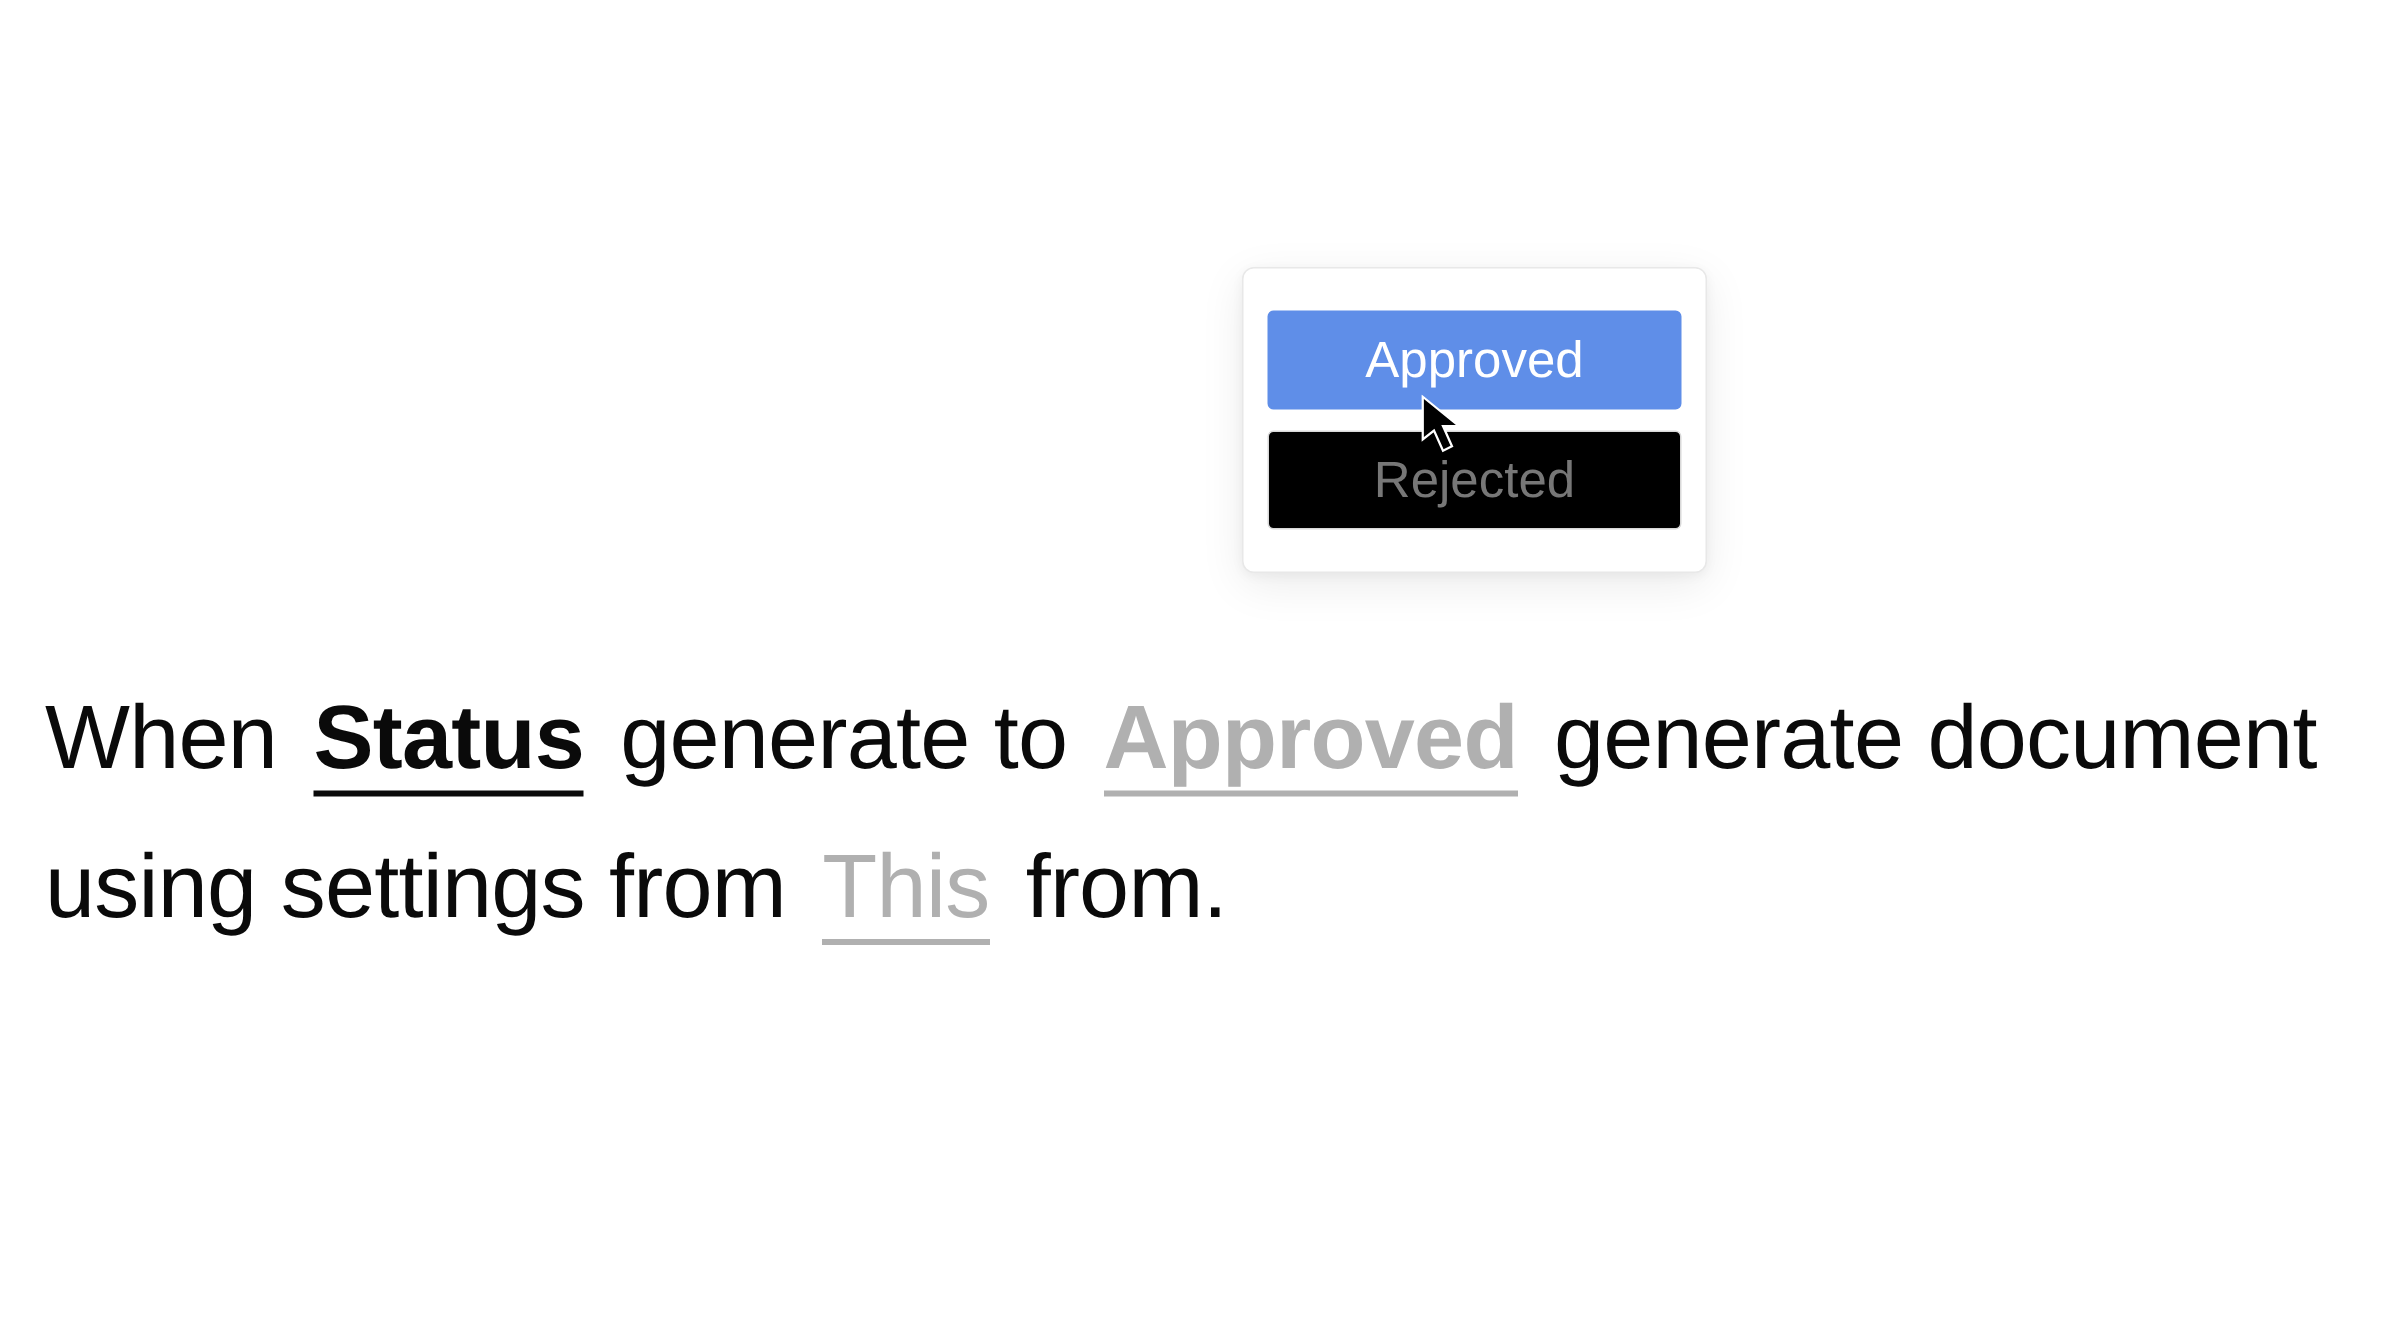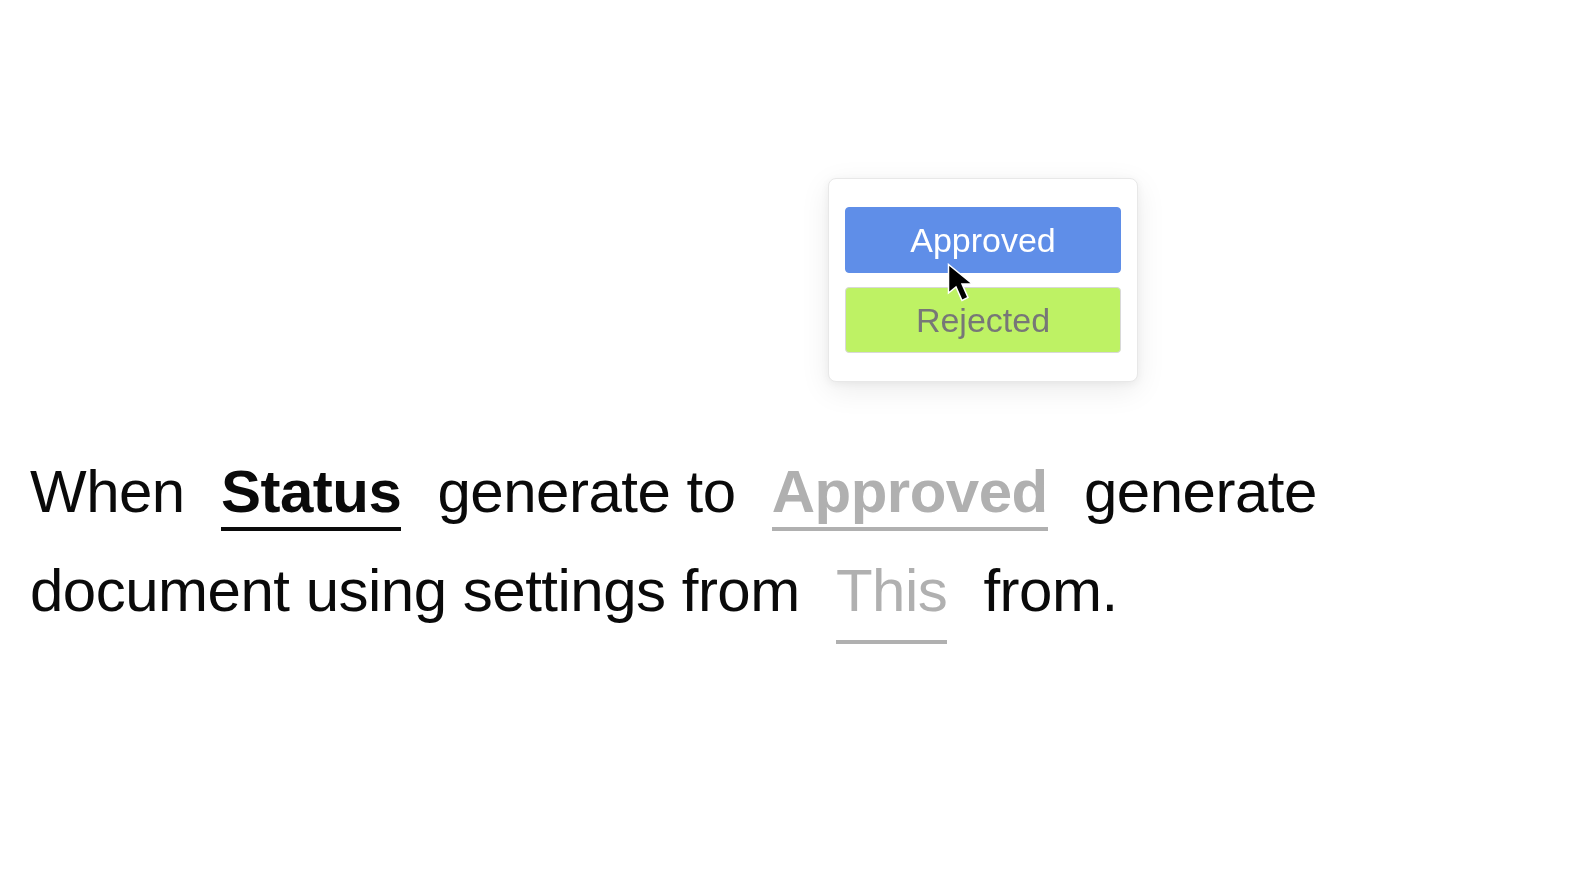--- a/index.html
+++ b/index.html
@@ -36,60 +36,60 @@
       border-radius: 4px;
       cursor: pointer;
       border: 1px solid #d8d8d8;
     }
     .dropdown-option.selected {
       background: #5f8ee8;
       color: #ffffff;
       border-color: #5f8ee8;
     }
     .dropdown-option.unselected {
-      background: #bef264;
+      background: #000000;
       color: #777777;
       margin-top: 14px;
     }
     .sentence {
       position: absolute;
       left: 30px;
       top: 442px;
       right: 30px;
       font-size: 60px;
       line-height: 1.65;
       color: #0a0a0a;
       letter-spacing: -0.5px;
     }
     .sentence span {
       display: inline;
       text-align: right;
     }
     .token {
       display: inline-block;
-      margin: 0 20px;
+      margin: 0 8px;
     }
     .token-field {
       font-weight: 700;
       color: #0a0a0a;
       border-bottom: 4px solid #0a0a0a;
       padding-bottom: 2px;
     }
     .token-value {
       font-weight: 700;
       color: #b0b0b0;
       border-bottom: 4px solid #b0b0b0;
       padding-bottom: 2px;
       cursor: pointer;
     }
     .token-placeholder {
       font-weight: 400;
       color: #b0b0b0;
       border-bottom: 4px solid #b0b0b0;
-      padding-bottom: 16px;
+      padding-bottom: 2px;
       cursor: pointer;
     }
     .cursor-icon {
       position: absolute;
       left: 947px;
       top: 263px;
       width: 30px;
       height: 42px;
       pointer-events: none;
       z-index: 10;

